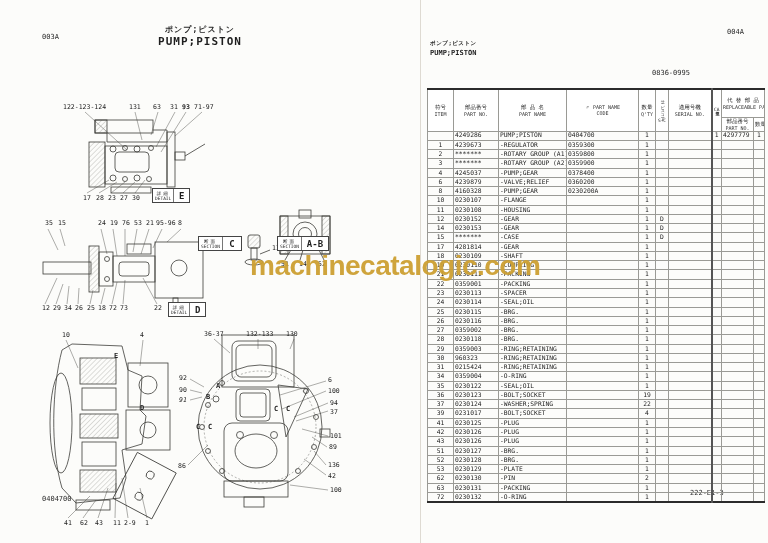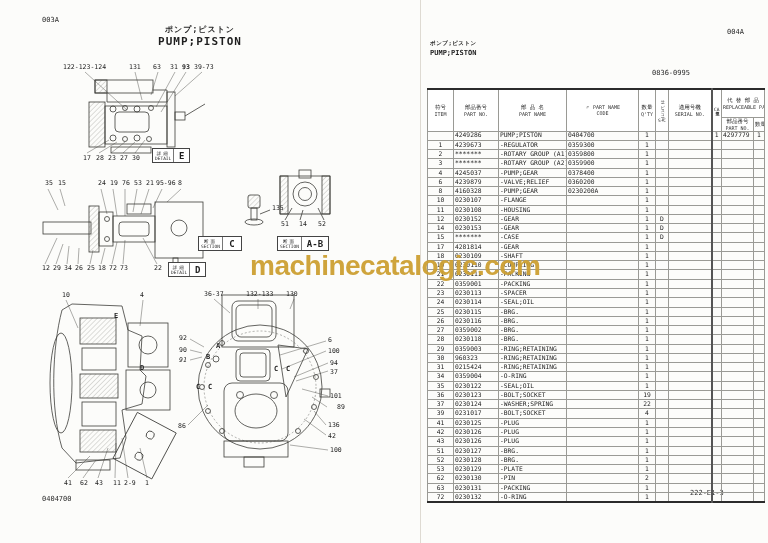--- a/index.html
+++ b/index.html
@@ -12,21 +12,21 @@
   .code-sm{position:absolute;font-size:7px;color:#2a2a2a;white-space:nowrap;}
   .page-divider{position:absolute;left:420px;top:0;width:1px;height:543px;background:#dedad2;}
 
   
   .title-jp{position:absolute;left:150px;top:24px;width:100px;text-align:center;font-size:8px;font-weight:bold;letter-spacing:1px;}
   .title-en{position:absolute;left:140px;top:35px;width:120px;text-align:center;font-size:11px;font-weight:bold;letter-spacing:1px;}
   .rtitle-jp{position:absolute;left:430px;top:40px;font-size:5.5px;font-weight:bold;letter-spacing:.5px;}
   .rtitle-en{position:absolute;left:430px;top:49px;font-size:7px;font-weight:bold;}
 
   
-  .diag{position:absolute;}
+  .diag{position:absolute;margin-top:40px;}
   .diag svg{position:absolute;left:0;top:0;}
   .dlabel{position:absolute;font-size:6.5px;line-height:7px;white-space:nowrap;color:#222;}
   .dletter{position:absolute;font-size:7px;font-weight:bold;color:#222;}
 
   
   .refbox{position:absolute;border:1px solid #444;background:#fff;display:flex;align-items:stretch;}
   .refbox .jpen{display:flex;flex-direction:column;justify-content:center;padding:0 2px;border-right:1px solid #777;}
   .refbox .jp{font-size:4.5px;line-height:5px;letter-spacing:2px;text-align:center;}
   .refbox .en{font-size:4.5px;line-height:5px;text-align:center;}
   .refbox .letter{flex:1;display:flex;align-items:center;justify-content:center;font-size:9px;font-weight:bold;padding:0 3px;}
@@ -74,21 +74,21 @@
   <defs>
     <pattern id="hatch" width="3.5" height="3.5" patternUnits="userSpaceOnUse" patternTransform="rotate(45)">
       <line x1="0" y1="0" x2="0" y2="3.5" stroke="#7d7d78" stroke-width="0.5"></line>
     </pattern>
   </defs>
 </svg>
 
 <div class="page-divider"></div>
 
 <div class="abs" style="left:0;top:0;width:420px;height:543px;">
-  <span class="code-sm" style="left:42px;top:16px;">003A</span>
+  <span class="code-sm" style="left:42px;top:33px;">003A</span>
   <div class="title-jp">ポンプ;ピストン</div>
   <div class="title-en">PUMP;PISTON</div>
   <span class="code-sm" style="left:42px;top:495px;">0404700</span>
 
   <div class="diag" style="left:55px;top:62px;width:205px;height:115px;">
     <svg width="205" height="115" viewBox="0 0 205 115">
       <g stroke="#4a4a46" stroke-width="0.45" fill="none">
         <line x1="30" y1="10" x2="72" y2="48"></line>
           <line x1="80" y1="10" x2="87" y2="38"></line>
         <line x1="103" y1="10" x2="96" y2="33"></line>
@@ -120,21 +120,21 @@
         <rect x="120" y="50" width="10" height="8"></rect>
         <rect x="56" y="85" width="40" height="6"></rect>
         <line x1="130" y1="54" x2="150" y2="42"></line>
       </g>
     </svg>
     <span class="dlabel" style="left:8px;top:2px;">122-123-124</span>
     <span class="dlabel" style="left:74px;top:2px;text-align:right;">131</span>
     <span class="dlabel" style="left:98px;top:2px;">63</span>
     <span class="dlabel" style="left:115px;top:2px;">31</span>
     <span class="dlabel" style="left:127px;top:2px;font-weight:bold;">93</span>
-    <span class="dlabel" style="left:139px;top:2px;">39-73</span>
+    <span class="dlabel" style="left:139px;top:2px;">71-97</span>
     <span class="dlabel" style="left:28px;top:93px;">17</span>
     <span class="dlabel" style="left:41px;top:93px;">28</span>
     <span class="dlabel" style="left:53px;top:93px;">23</span>
     <span class="dlabel" style="left:65px;top:93px;">27</span>
     <span class="dlabel" style="left:77px;top:93px;">30</span>
     <div class="refbox" style="left:97px;top:86px;width:36px;height:13px;">
       <span class="jpen">
           <span class="jp">詳細</span>
           <span class="en">DETAIL</span>
         </span>
@@ -348,21 +348,21 @@
     <span class="dlabel" style="left:108px;top:6px;">130</span>
     <span class="dlabel" style="left:1px;top:50px;">92</span>
     <span class="dlabel" style="left:1px;top:62px;">90</span>
     <span class="dlabel" style="left:1px;top:72px;font-style:italic;">91</span>
     <span class="dlabel" style="left:0px;top:138px;">86</span>
     <span class="dlabel" style="left:150px;top:52px;">6</span>
     <span class="dlabel" style="left:150px;top:63px;">100</span>
     <span class="dlabel" style="left:152px;top:75px;">94</span>
     <span class="dlabel" style="left:152px;top:84px;">37</span>
     <span class="dlabel" style="left:152px;top:108px;">101</span>
-    <span class="dlabel" style="left:159px;top:119px;">89</span>
+    <span class="dlabel" style="left:151px;top:119px;">89</span>
     <span class="dlabel" style="left:150px;top:137px;">136</span>
     <span class="dlabel" style="left:150px;top:148px;">42</span>
     <span class="dlabel" style="left:152px;top:162px;">100</span>
     <span class="dletter" style="left:38px;top:57px;">A</span>
     <span class="dletter" style="left:28px;top:68px;">B</span>
     <span class="dletter" style="left:18px;top:98px;">C</span>
     <span class="dletter" style="left:30px;top:98px;">C</span>
     <span class="dletter" style="left:96px;top:80px;">C</span>
     <span class="dletter" style="left:108px;top:80px;">C</span>
   </div>

